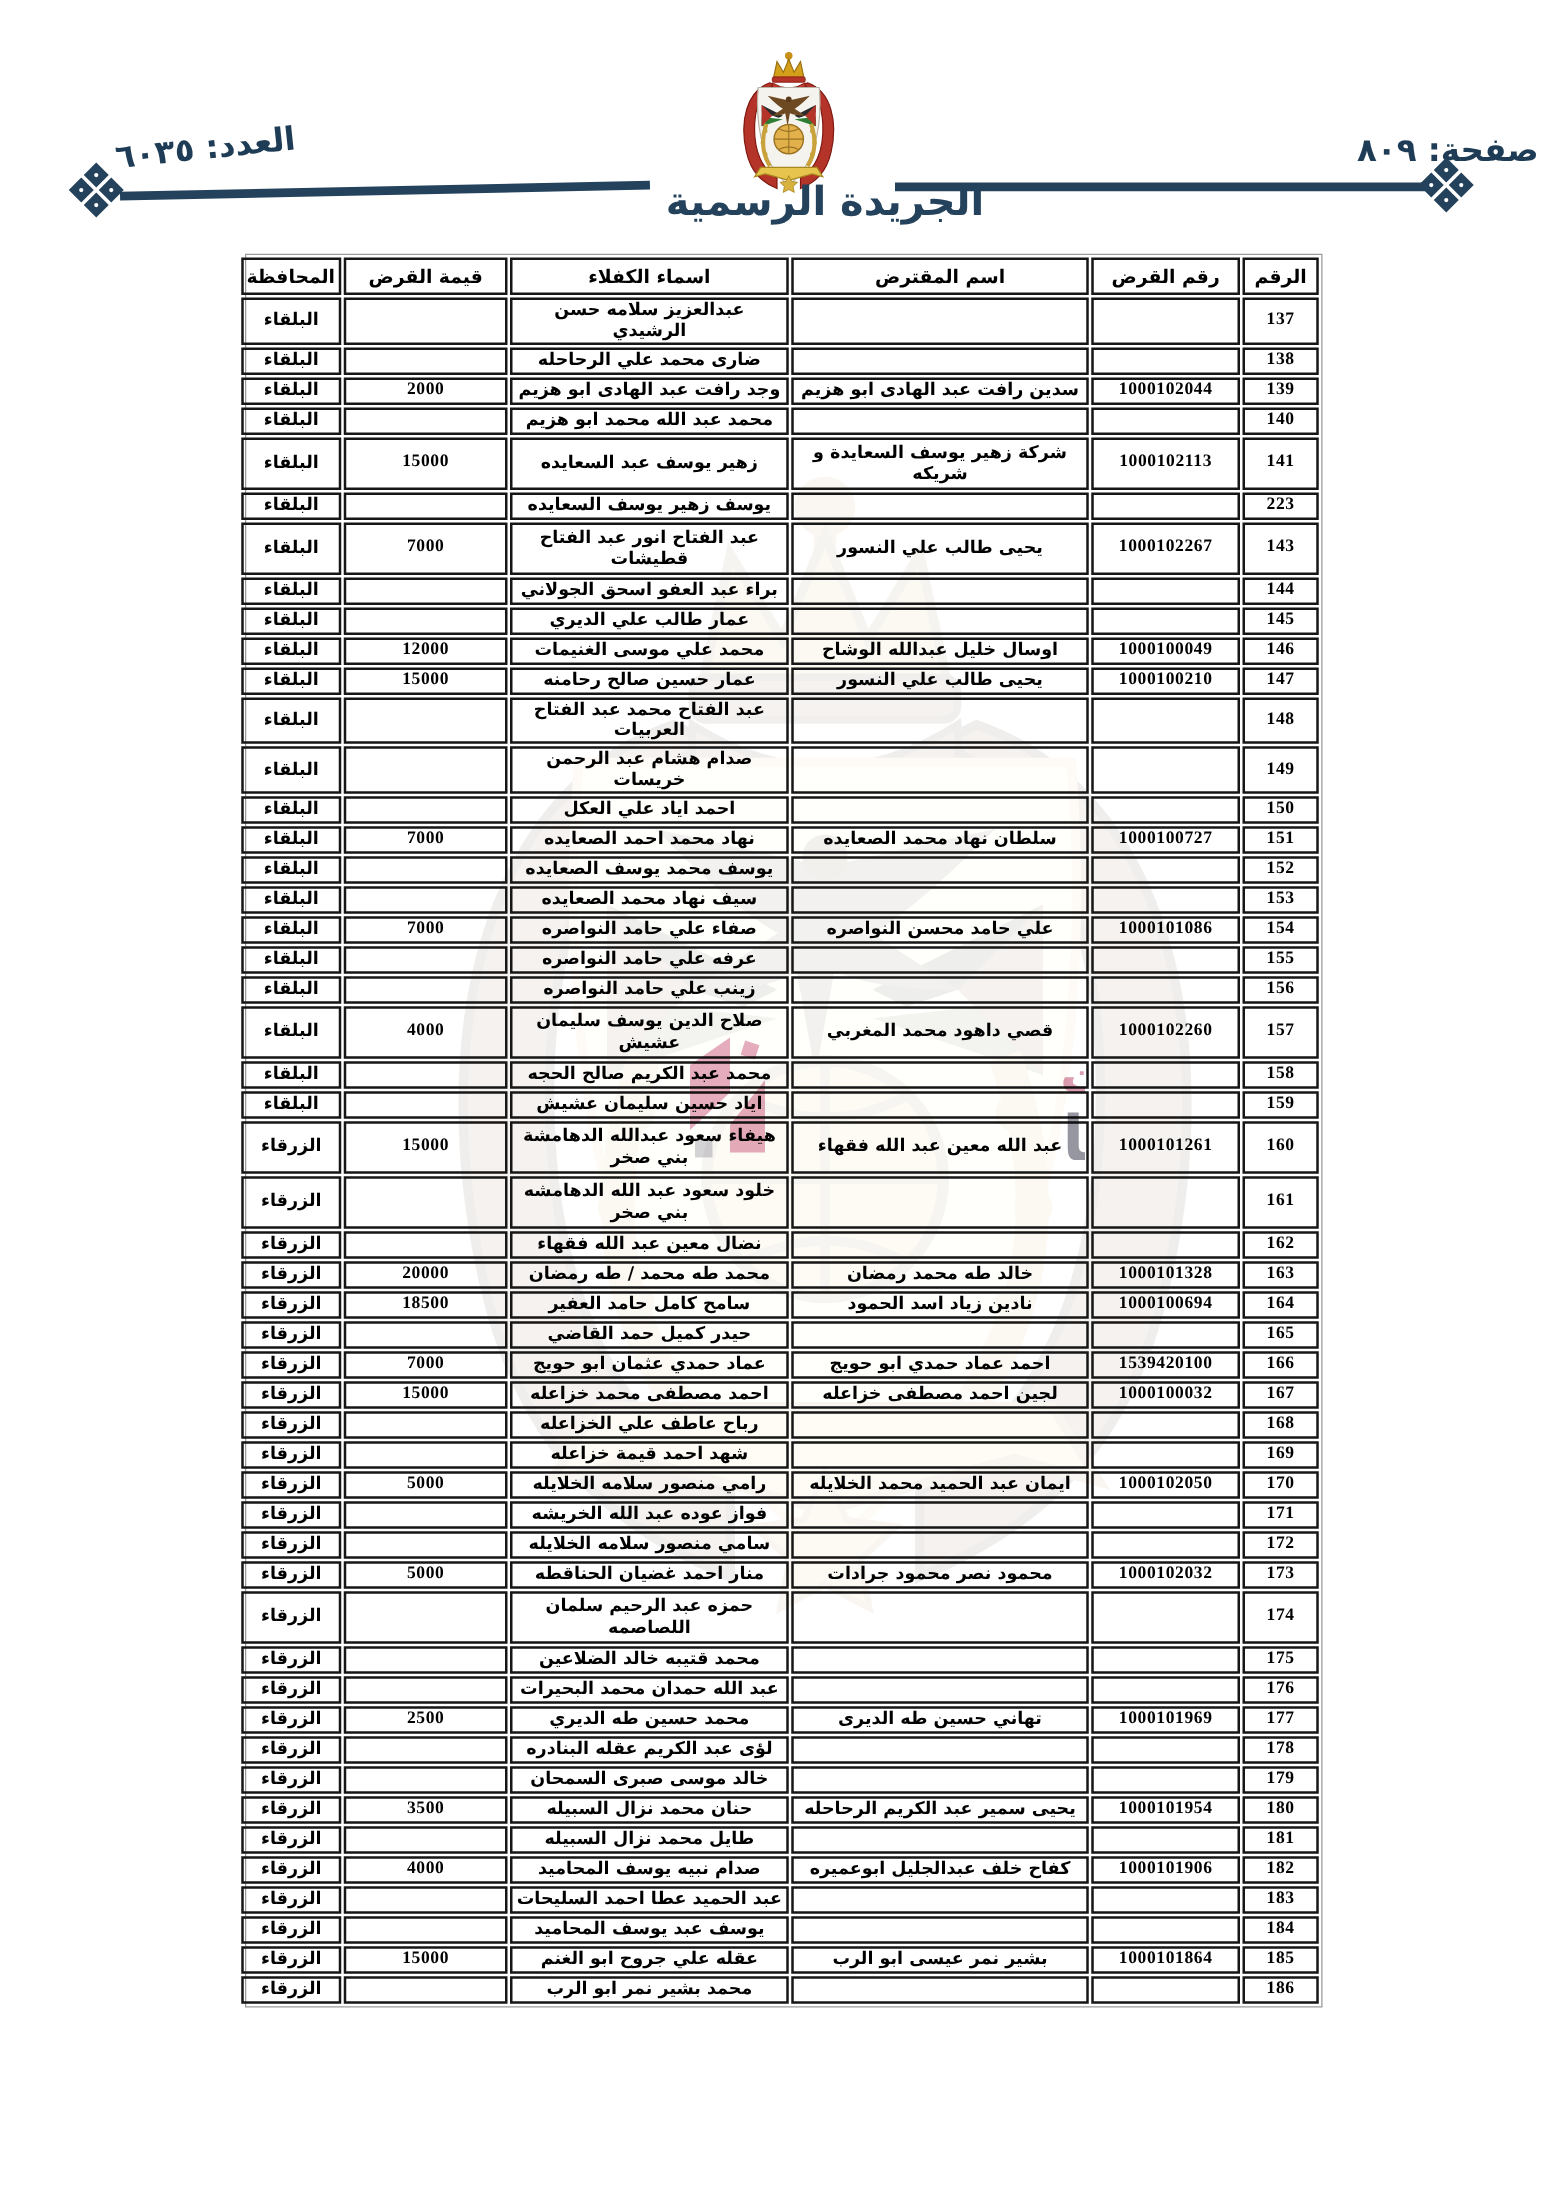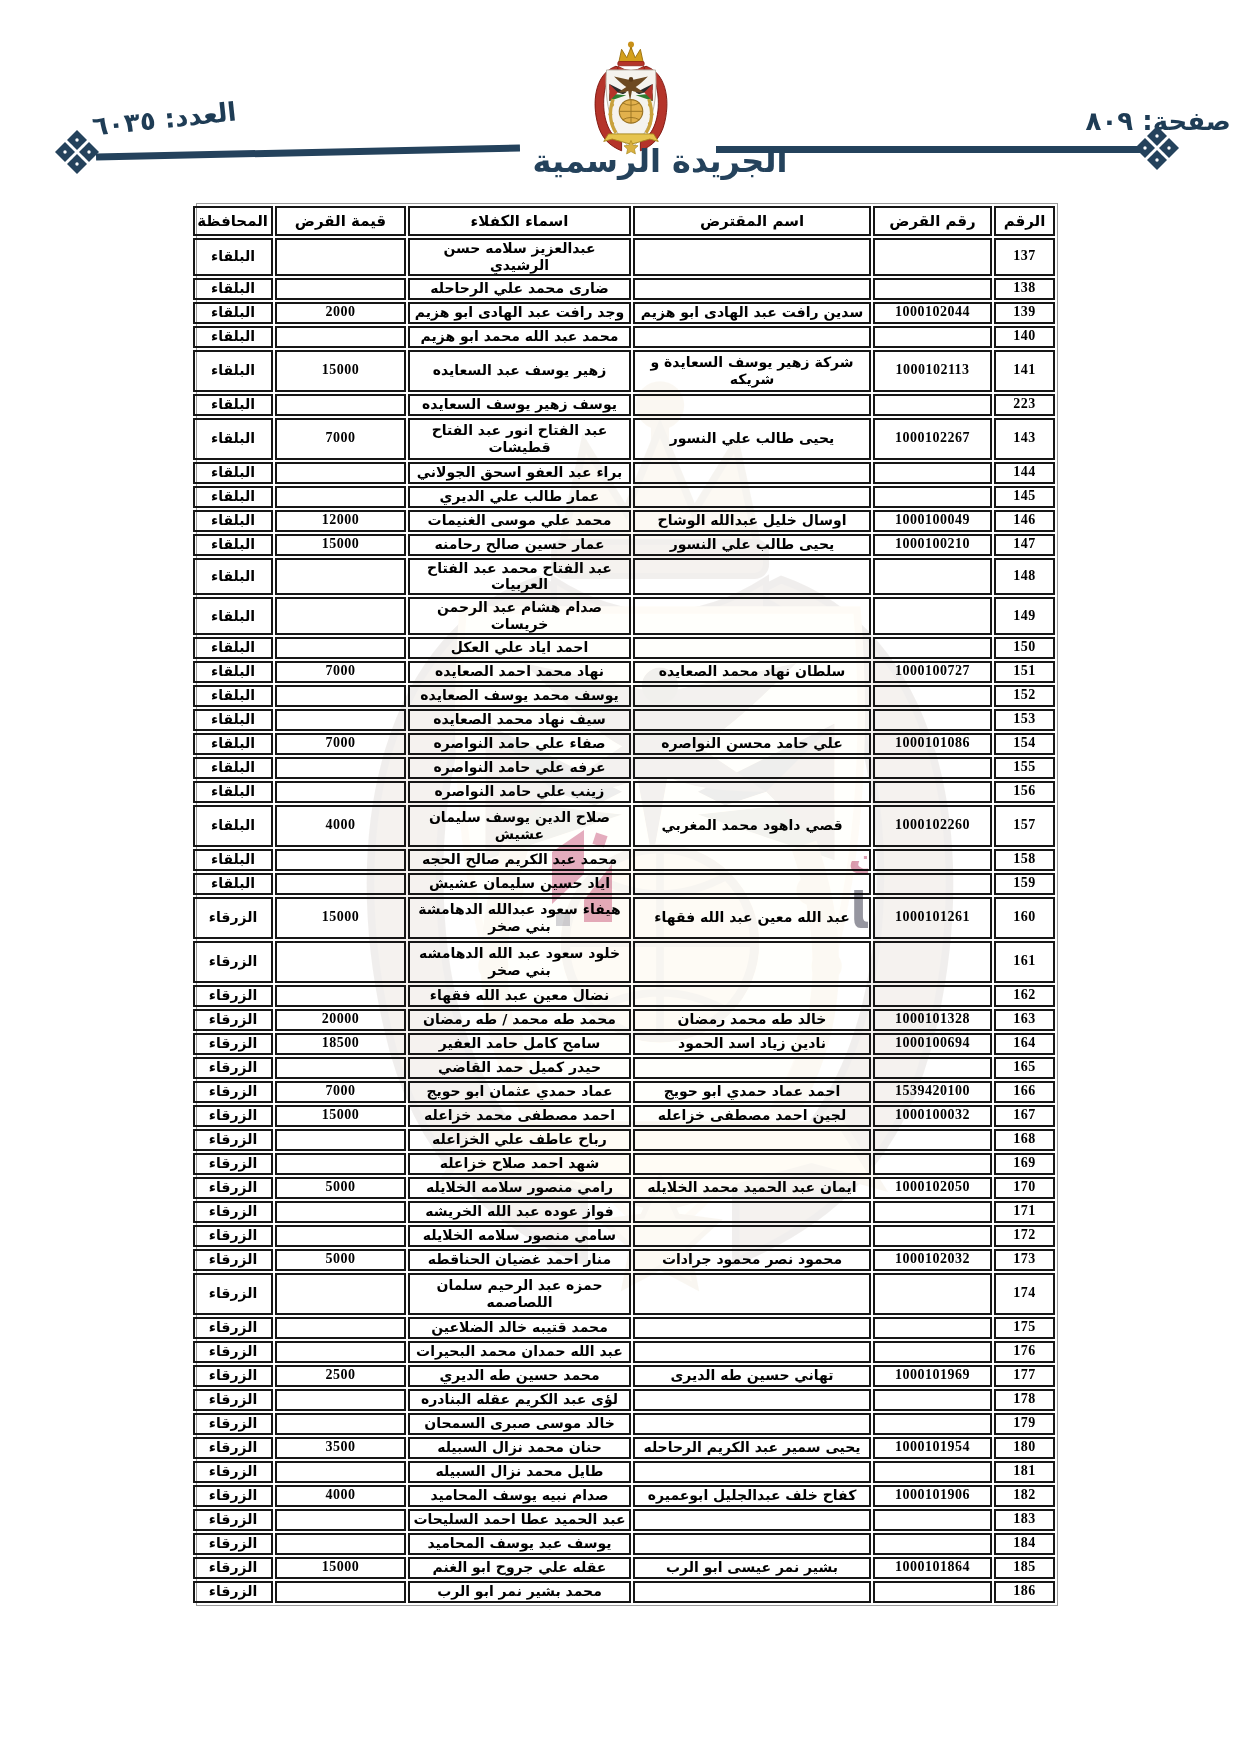--- a/index.html
+++ b/index.html
@@ -437,21 +437,21 @@
     <td class="loan-cell"></td>
     <td></td>
     <td>رباح عاطف علي الخزاعله</td>
     <td class="amt-cell"></td>
     <td>الزرقاء</td>
   </tr>
         <tr>
     <td class="num-cell">169</td>
     <td class="loan-cell"></td>
     <td></td>
-    <td>شهد احمد صلاح خزاعله</td>
+    <td>شهد احمد قيمة خزاعله</td>
     <td class="amt-cell"></td>
     <td>الزرقاء</td>
   </tr>
         <tr>
     <td class="num-cell">170</td>
     <td class="loan-cell">1000102050</td>
     <td>ايمان عبد الحميد محمد الخلايله</td>
     <td>رامي منصور سلامه الخلايله</td>
     <td class="amt-cell">5000</td>
     <td>الزرقاء</td>

